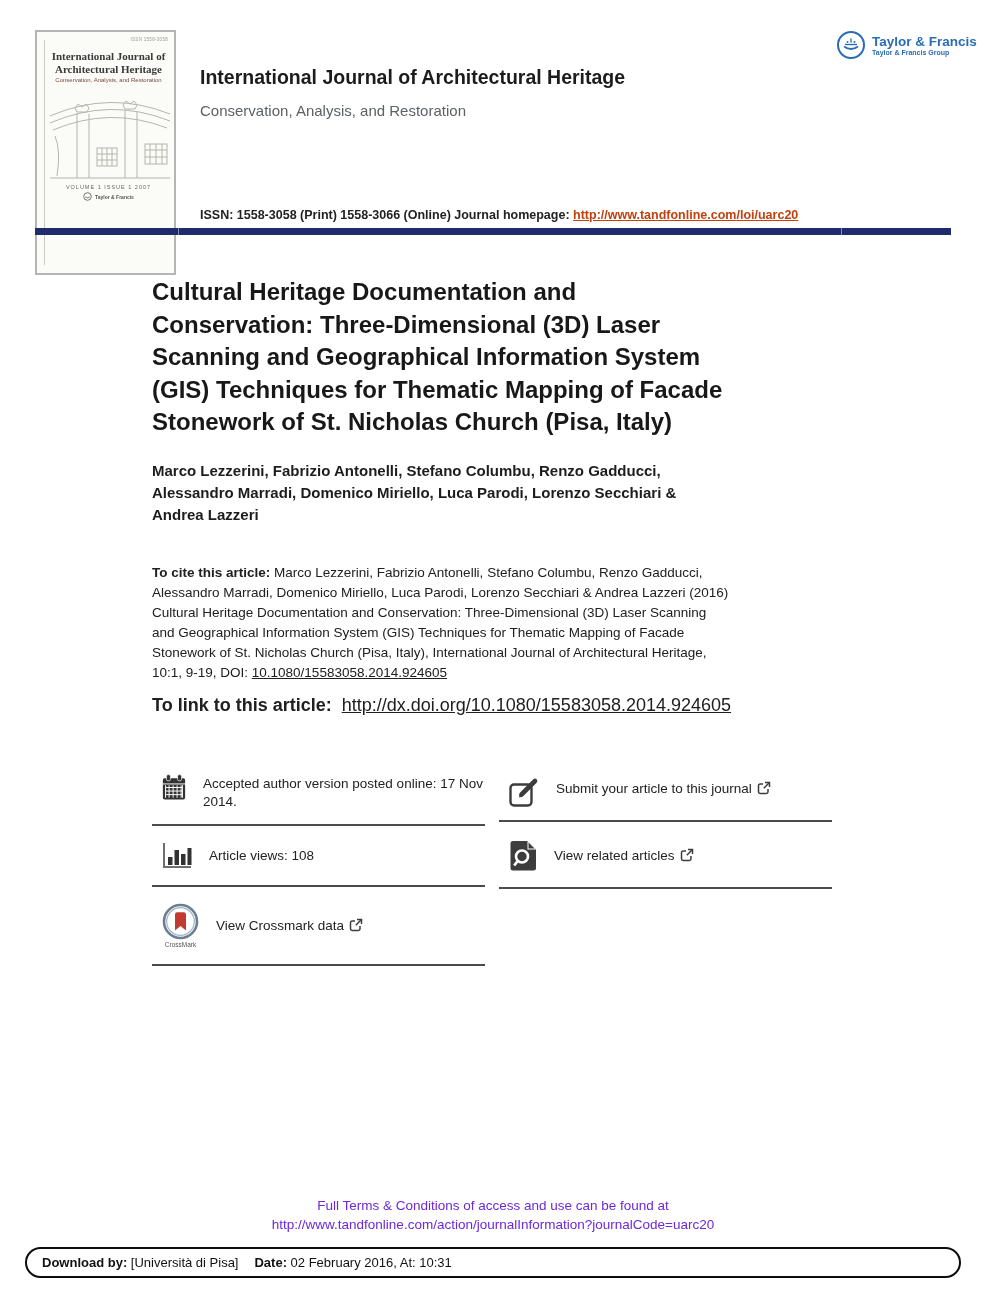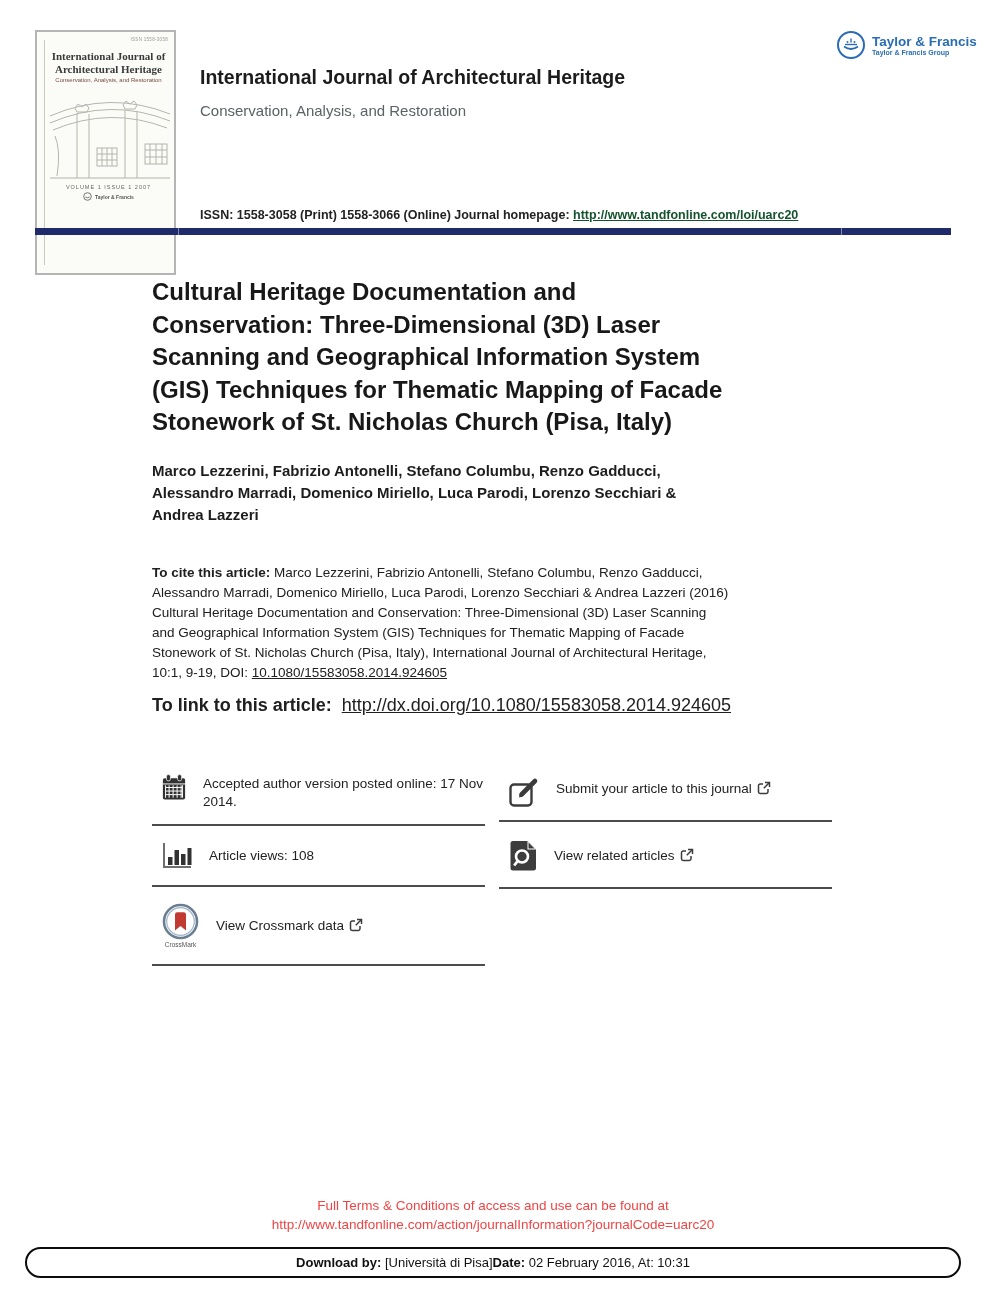--- a/index.html
+++ b/index.html
@@ -26,21 +26,21 @@
   .cover-vol { margin-top:2px; font-size:5.5px; letter-spacing:1px; text-align:center; color:#666; }
   .cover-pub { margin-top:2px; display:flex; align-items:center; justify-content:center; gap:3px; }
   .cover-pub-text { font-size:5px; color:#555; font-weight:700; }
   
   .jtitle { position:absolute; left:200px; top:66px; font-size:19.5px; font-weight:700; color:#1c1c1c; }
   .jsub   { position:absolute; left:200px; top:102px; font-size:15px; color:#5d6166; }
   .tf-logo { position:absolute; left:836px; top:30px; display:flex; align-items:center; gap:6px; }
   .tf-text-main { font-size:13.5px; font-weight:700; color:#2a6db5; line-height:14px; }
   .tf-text-sub  { font-size:7px; font-weight:700; color:#2a6db5; }
   .issn-line { position:absolute; left:200px; top:208px; font-size:12.5px; font-weight:600; color:#222; }
-  .issn-line a { color:#14532d; }
+  .issn-line a { color:#c2410c; }
   .navy-bar { position:absolute; left:35px; top:228px; width:916px; height:7px; background:#1f2b6a; }
   .navy-sep { position:absolute; top:0; width:1px; height:100%; background:rgba(255,255,255,.45); }
   
   .a-title {
     position:absolute; left:152px; top:276px; width:700px;
     font-size:24px; font-weight:700; line-height:32.5px; color:#181818; white-space:pre-line;
   }
   .a-authors {
     position:absolute; left:152px; top:460px; width:700px;
     font-size:15px; font-weight:700; line-height:22px; color:#1d1d1d; white-space:pre-line;
@@ -63,26 +63,26 @@
   .a-cell.no-border { border-bottom:none; cursor:default; }
   .a-row.first .a-cell { align-items:flex-start; padding-top:6px; padding-bottom:13px; }
   .a-row.first .a-cell .a-text { margin-top:3px; }
   .a-text { line-height:18px; }
   .a-text.narrow { max-width:282px; }
   .ext { display:inline-block; vertical-align:-2px; margin-left:5px; }
   .cm-wrap { display:flex; flex-direction:column; align-items:center; }
   .cm-caption { font-size:6.5px; color:#555; margin-top:1px; }
   
   .terms { position:absolute; left:0; top:1196px; width:986px; text-align:center;
-           font-size:13.5px; line-height:19px; color:#ef4444; }
+           font-size:13.5px; line-height:19px; color:#6d28d9; }
   .dl-bar {
     position:absolute; left:25px; top:1247px; width:936px; height:31px;
     border:2px solid #0c0c0c; border-radius:16px;
-    display:flex; align-items:center; justify-content:center; padding:0 15px;
-    font-size:13px; color:#111;
+    display:flex; align-items:center; justify-content:flex-start; padding:0 15px;
+    font-size:13px; color:#111;gap:16px;
   }
   .dl-bar b { font-weight:700; }
 </style>
 </head>
 <body>
 
 <div class="page">
 
   <div class="cover">
     <div class="cover-inner">

